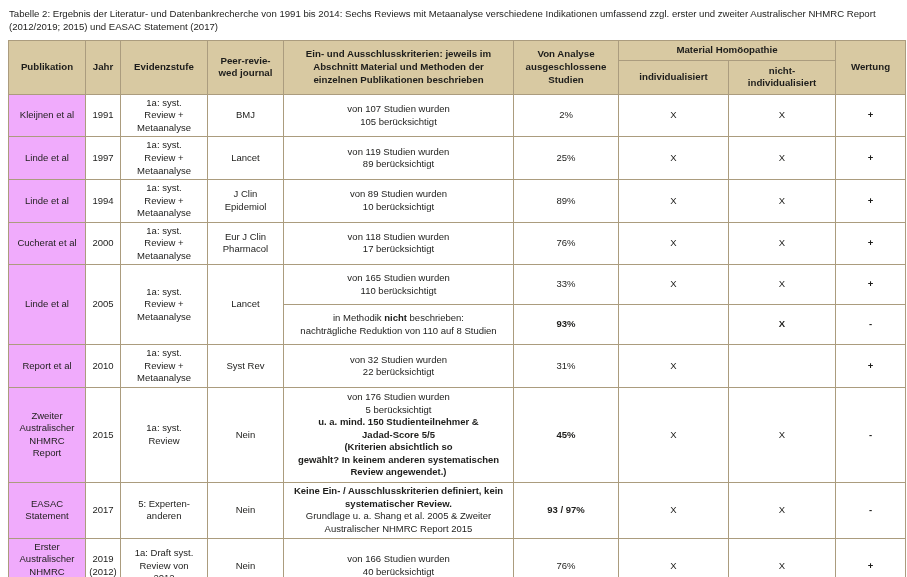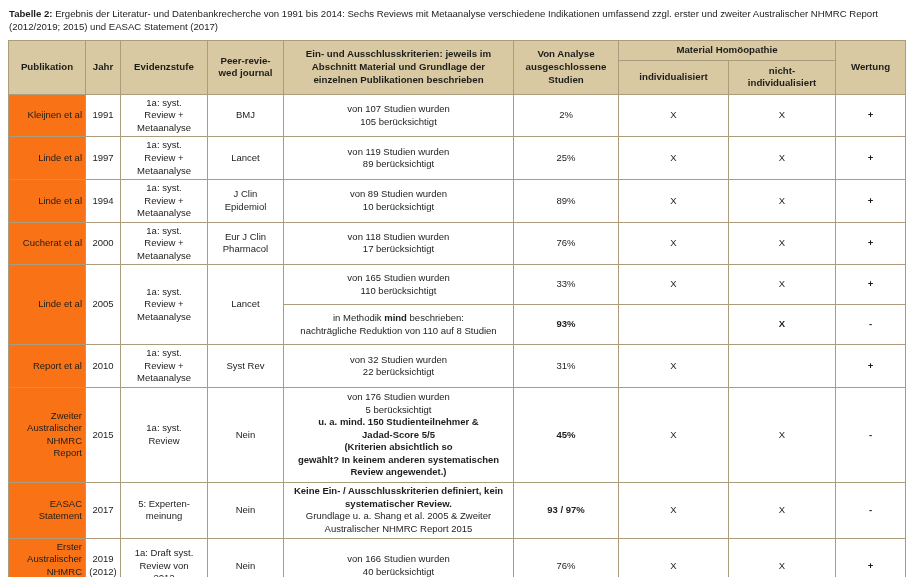--- a/index.html
+++ b/index.html
@@ -11,21 +11,21 @@
     overflow: hidden;
     font-family: "Liberation Sans", sans-serif;
     color: #1d1d1b;
   }
   .caption {
     margin: 8px 9px 6px 9px;
     width: 890px;
     font-size: 9.6px;
     line-height: 1.35;
   }
-  .caption .cap-label { font-weight: 700; }
+  .caption .cap-label { font-weight: 400; }
   table.results {
     border-collapse: collapse;
     table-layout: fixed;
     margin: 0 0 0 8px;
     width: 897px;
   }
   th, td {
     border: 1px solid #ab9c7e;
     text-align: center;
     vertical-align: middle;
@@ -33,21 +33,21 @@
     line-height: 1.32;
     white-space: pre-line;
     padding: 2px 3px;
     overflow: hidden;
   }
   th {
     background: #d8c9a2;
     font-weight: 700;
     font-size: 9.7px;
   }
-  td.pubcell { background: #f97316; text-align: right; }
+  td.pubcell { background: #f0abfc; }
   .b { font-weight: 700; }
   td.wert { font-weight: 700; }
 </style>
 </head>
 <body>
 
 <div class="caption"><span class="cap-label">Tabelle 2:</span><span> Ergebnis der Literatur- und Datenbankrecherche von 1991 bis 2014: Sechs Reviews mit Metaanalyse verschiedene Indikationen umfassend zzgl. erster und zweiter Australischer NHMRC Report (2012/2019; 2015) und EASAC Statement (2017)</span></div>
 
 <table class="results">
   <colgroup>
@@ -62,21 +62,21 @@
       <col style="width:70px">
   </colgroup>
   <thead>
     <tr style="height:20px">
       <th rowspan="2">Publikation</th>
       <th rowspan="2">Jahr</th>
       <th rowspan="2">Evidenzstufe</th>
       <th rowspan="2">Peer-revie-
 wed journal</th>
       <th rowspan="2">Ein- und Ausschlusskriterien: jeweils im
-Abschnitt Material und Grundlage der
+Abschnitt Material und Methoden der
 einzelnen Publikationen beschrieben</th>
       <th rowspan="2">Von Analyse
 ausgeschlossene
 Studien</th>
       <th colspan="2">Material Homöopathie</th>
       <th rowspan="2">Wertung</th>
     </tr>
     <tr style="height:34px">
       <th>individualisiert</th>
       <th>nicht-
@@ -150,21 +150,21 @@
 Metaanalyse</td>
       <td rowspan="2">Lancet</td>
       <td>von 165 Studien wurden
 110 berücksichtigt</td>
       <td>33%</td>
       <td>X</td>
       <td>X</td>
       <td class="wert">+</td>
     </tr>
     <tr style="height:40px">
-      <td><span>in Methodik </span><span class="b">mind</span><span> beschrieben:
+      <td><span>in Methodik </span><span class="b">nicht</span><span> beschrieben:
 nachträgliche Reduktion von 110 auf 8 Studien</span></td>
       <td class="b">93%</td>
       <td></td>
       <td class="b">X</td>
       <td class="wert">-</td>
     </tr>
     <tr style="height:40px">
       <td class="pubcell">Report et al</td>
       <td>2010</td>
       <td>1a: syst.
@@ -197,21 +197,21 @@
       <td class="b">45%</td>
       <td>X</td>
       <td>X</td>
       <td class="wert">-</td>
     </tr>
     <tr style="height:56px">
       <td class="pubcell">EASAC
 Statement</td>
       <td>2017</td>
       <td>5: Experten-
-meinung</td>
+anderen</td>
       <td>Nein</td>
       <td><span class="b">Keine Ein- / Ausschlusskriterien definiert, kein
 systematischer Review.</span><span>
 Grundlage u. a. Shang et al. 2005 &amp; Zweiter
 Australischer NHMRC Report 2015</span></td>
       <td class="b">93 / 97%</td>
       <td>X</td>
       <td>X</td>
       <td class="wert">-</td>
     </tr>

